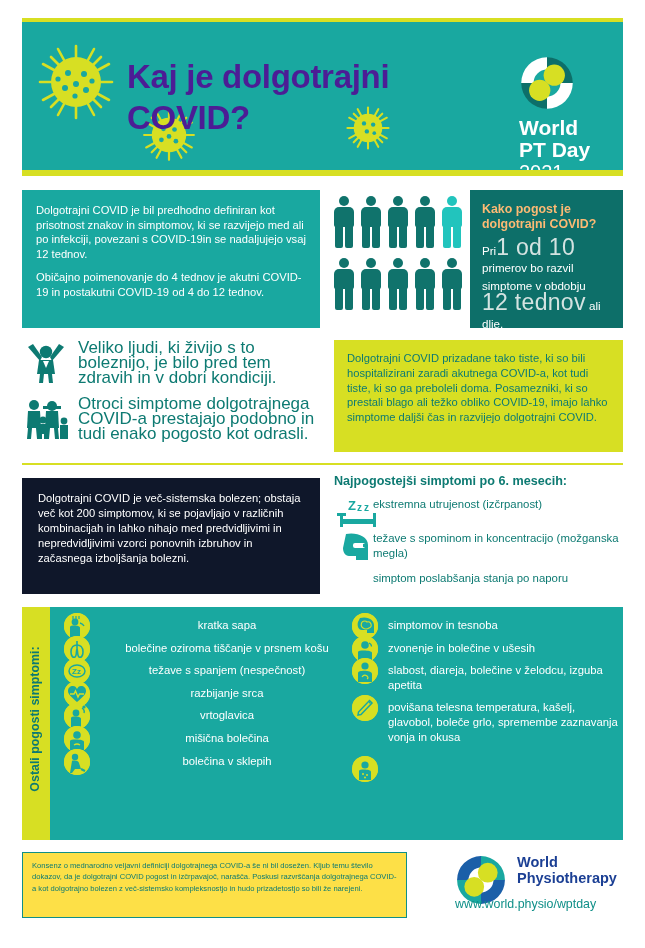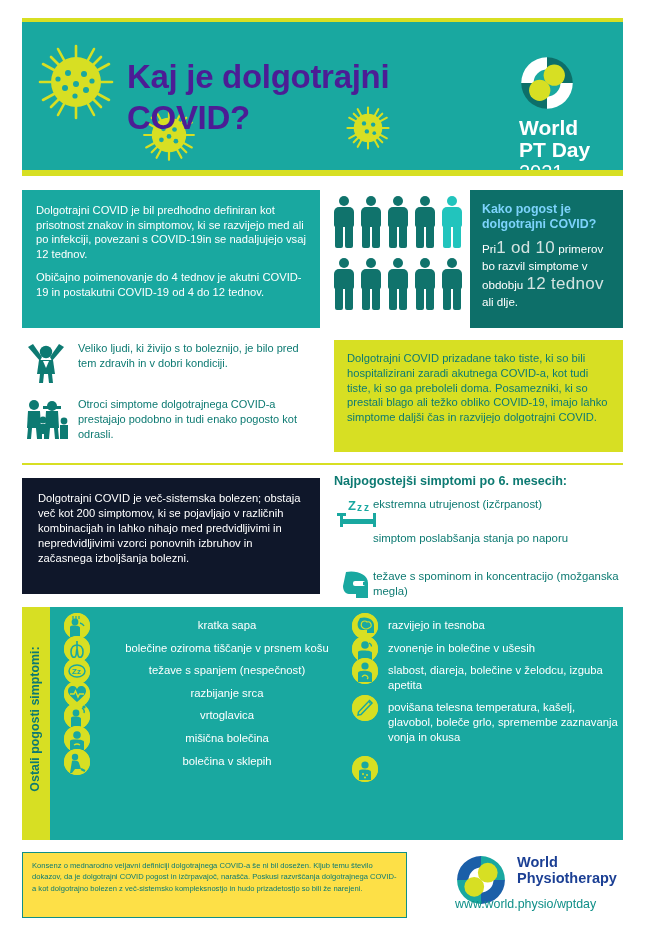--- a/index.html
+++ b/index.html
@@ -36,29 +36,29 @@
 
   
   #people-grid{left:334px;top:196px;width:132px;height:122px;}
   .person{position:absolute;width:20px;height:52px;}
   .person .head{position:absolute;left:5px;top:0;width:10px;height:10px;border-radius:50%;}
   .person .body{position:absolute;left:0;top:11px;width:20px;height:20px;border-radius:5px 5px 2px 2px;}
   .person .legL{position:absolute;left:1px;top:29px;width:8px;height:23px;border-radius:0 0 2px 2px;}
   .person .legR{position:absolute;left:11px;top:29px;width:8px;height:23px;border-radius:0 0 2px 2px;}
 
   #freq-box{left:470px;top:190px;width:153px;height:138px;background:#0d6f69;padding:12px 11px 0 12px;}
-  #freq-title{font-size:12.4px;font-weight:bold;line-height:14.8px;color:#7dd3fc;margin:0 0 7px 0;}
+  #freq-title{font-size:12.4px;font-weight:bold;line-height:14.8px;color:#fdba74;margin:0 0 7px 0;}
   #freq-body{font-size:11.6px;line-height:17.5px;color:#ffffff;}
-  .big-num{font-size:17px;color:#d4e3e1;font-weight:400;letter-spacing:0.3px;}
+  .big-num{font-size:23px;color:#d4e3e1;font-weight:400;letter-spacing:0.3px;}
 
   
   #facts{left:22px;top:340px;width:298px;height:112px;}
   .fact{position:absolute;left:0;width:298px;}
   .fact .ico{position:absolute;left:0;top:0;width:48px;height:44px;}
-  .fact .txt{position:absolute;left:56px;top:1px;width:242px;font-size:11px;line-height:14.8px;color:#0d7a72;}
+  .fact .txt{position:absolute;left:56px;top:1px;width:242px;font-size:17px;line-height:14.8px;color:#0d7a72;}
 
   
   #yellow-box{left:334px;top:340px;width:289px;height:112px;background:#d7df23;padding:11px 13px 0 13px;}
   #yellow-box p{margin:0;font-size:11.2px;line-height:14.8px;color:#0d7a72;}
 
   
   #divider{left:22px;top:463px;width:601px;height:2px;background:#d7df23;}
 
   
   #multi-box{left:22px;top:478px;width:298px;height:116px;background:#0f172a;padding:13px 14px 0 16px;}
@@ -351,32 +351,32 @@
         <text x="21" y="15" font-family="Liberation Sans, sans-serif" font-size="10" font-weight="bold" fill="#19a8a0">z</text>
         <text x="28" y="15" font-family="Liberation Sans, sans-serif" font-size="10" font-weight="bold" fill="#19a8a0">z</text>
         <rect x="4" y="17" width="3" height="14" fill="#19a8a0"></rect>
         <rect x="37" y="17" width="3" height="14" fill="#19a8a0"></rect>
         <rect x="4" y="23" width="36" height="5" fill="#19a8a0"></rect>
         <rect x="1" y="17" width="9" height="3" fill="#19a8a0"></rect>
       </svg>
       <div class="txt">ekstremna utrujenost (izčrpanost)</div>
     </div>
 
-    <div class="six-row" style="min-height:34px">
-      <div class="txt">simptom poslabšanja stanja po naporu</div>
-    </div>
-
     <div class="six-row" style="min-height:36px">
       <svg class="ico" viewBox="0 0 44 34">
         <path d="M10 4 C20 2 32 6 32 15 L32 30 L20 30 L20 26 L13 26 C9 26 7 22 7 18 Z" fill="#19a8a0"></path>
         <rect x="17" y="13" width="12" height="5" rx="2" fill="#ffffff"></rect>
         <rect x="27" y="14" width="2.5" height="3" fill="#19a8a0"></rect>
       </svg>
       <div class="txt">težave s spominom in koncentracijo (možganska megla)</div>
     </div>
+
+    <div class="six-row" style="min-height:34px">
+      <div class="txt">simptom poslabšanja stanja po naporu</div>
+    </div>
   </div>
 
   <div class="blk" id="symp-panel">
     <div id="symp-tab">
       <div id="symp-tab-label">Ostali pogosti simptomi:</div>
     </div>
 
     <div class="symp-col" id="symp-col-left">
 
       <div class="symp-row">
@@ -466,21 +466,21 @@
     <div class="symp-col" id="symp-col-right">
 
       <div class="symp-row">
         <span class="badge">
           <svg width="26" height="26" viewBox="0 0 26 26">
               <circle cx="13" cy="13" r="13" fill="#d7df23"></circle>
           <path d="M8 5 C16 3 23 7 22 14 L22 20 L15 20 L15 17 L10 17 C6 17 5 12 6 9 Z" fill="#19a8a0"></path>
           <path d="M10 9 q3 -2 5 0 q3 -1 4 2 q1 3 -2 4 q-3 2 -6 0 q-3 -2 -1 -6" stroke="#d7df23" stroke-width="1.1" fill="none"></path>
             </svg>
         </span>
-        <div class="txt">razvijejo in tesnoba</div>
+        <div class="txt">simptomov in tesnoba</div>
       </div>
 
       <div class="symp-row">
         <span class="badge">
           <svg width="26" height="26" viewBox="0 0 26 26">
               <circle cx="13" cy="13" r="13" fill="#d7df23"></circle>
           <circle cx="13" cy="9" r="3.8" fill="#19a8a0"></circle>
               <path d="M6 16 C6 14 20 14 20 17 L20 24 L6 24 Z" fill="#19a8a0"></path>
           <path d="M17 7 q2.5 1 2.5 3.5" stroke="#19a8a0" stroke-width="1.3" fill="none"></path>
             </svg>

